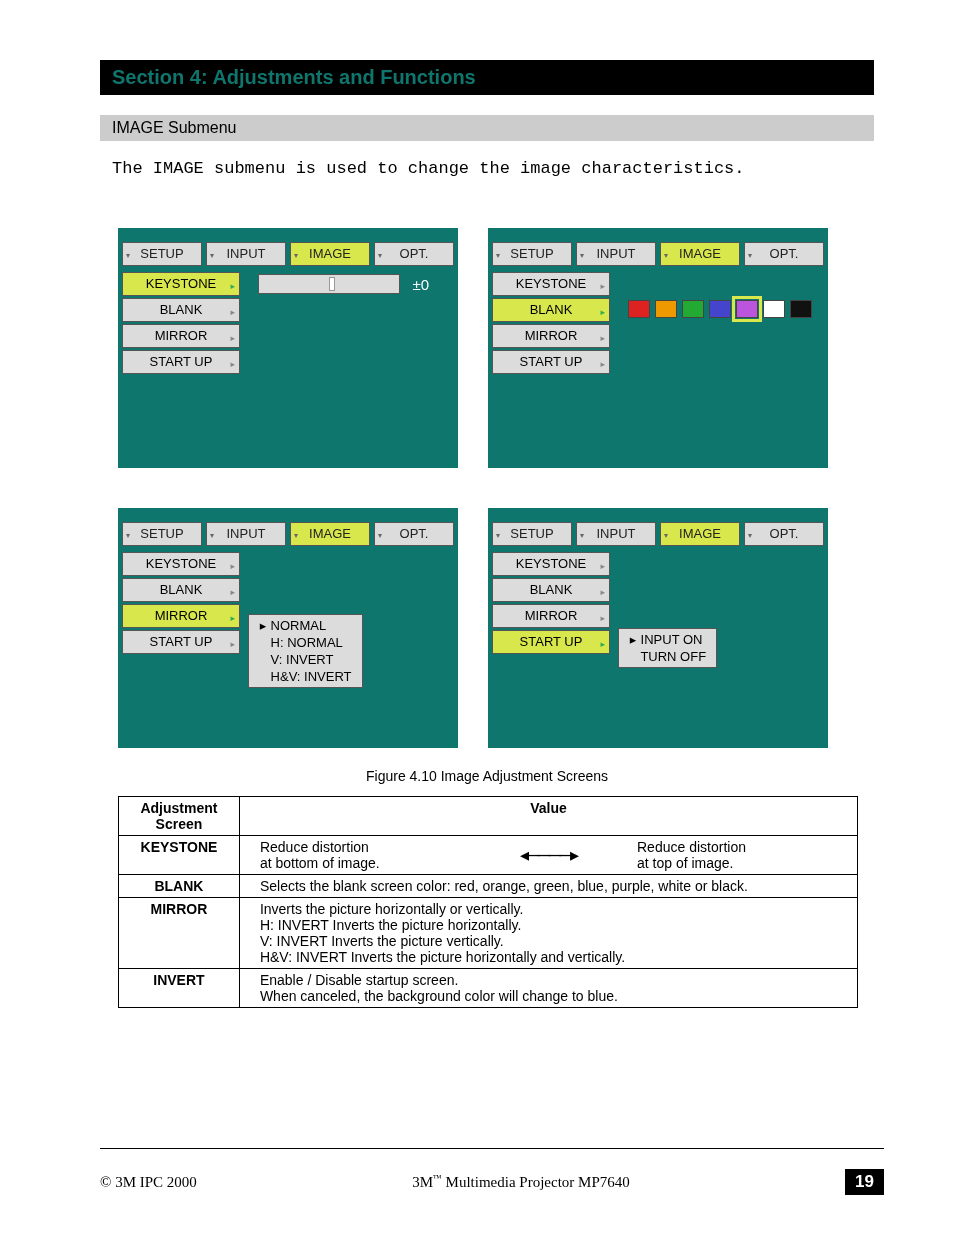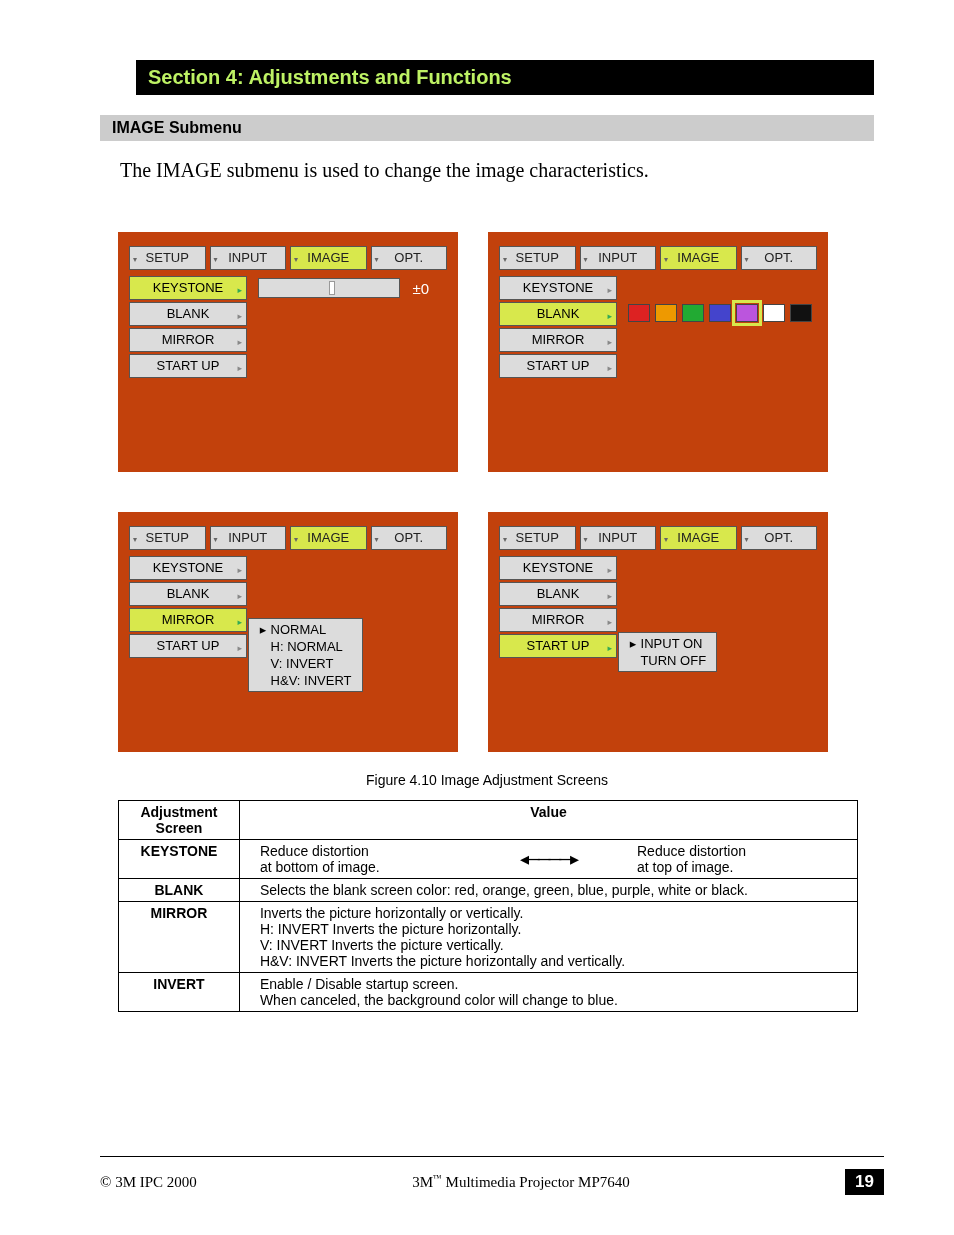--- a/index.html
+++ b/index.html
@@ -11,52 +11,51 @@
   }
   .page {
     width: 954px;
     height: 1235px;
     position: relative;
     padding: 60px 80px 0 100px;
     box-sizing: border-box;
   }
   .section-bar {
     background: #000;
-    color: #bef264;
+    color: #0f766e;
     font-weight: bold;
     font-size: 20px;
     padding: 6px 12px;
     margin-bottom: 20px;
-    margin-left: 36px;
   }
   .sub-bar {
     background: #ccc;
-    font-weight: bold;
+    font-weight: normal;
     font-size: 16px;
     padding: 4px 12px;
     margin-bottom: 18px;
   }
   .intro {
-    font-family: Liberation Serif, serif;
-    font-size: 20px;
-    margin: 0 0 50px 20px;
+    font-family: Liberation Mono, monospace;
+    font-size: 17px;
+    margin: 0 0 50px 12px;
   }
   .screens-grid {
     display: grid;
     grid-template-columns: 340px 340px;
     grid-template-rows: 240px 240px;
     gap: 40px 30px;
     margin: 0 0 20px 18px;
   }
   .panel {
-    background: #c2410c;
+    background: #0f766e;
     width: 340px;
     height: 240px;
     position: relative;
-    padding: 14px 11px;
+    padding: 14px 4px;
     box-sizing: border-box;
   }
   .tabs {
     display: flex;
     gap: 4px;
     margin-bottom: 6px;
   }
   .tab {
     flex: 1;
     background: #dcdcdc;
@@ -196,21 +195,21 @@
     font-size: 18px;
     letter-spacing: -2px;
   }
 
   .footer {
     position: absolute;
     bottom: 40px;
     left: 100px;
     right: 70px;
     border-top: 1px solid #000;
-    padding-top: 12px;
+    padding-top: 20px;
     font-family: "Times New Roman", serif;
     font-size: 15px;
     display: flex;
     align-items: center;
   }
   .footer .left { flex: 0 0 auto; }
   .footer .mid { flex: 1; text-align: center; }
   .footer .pg {
     background: #000;
     color: #fff;

